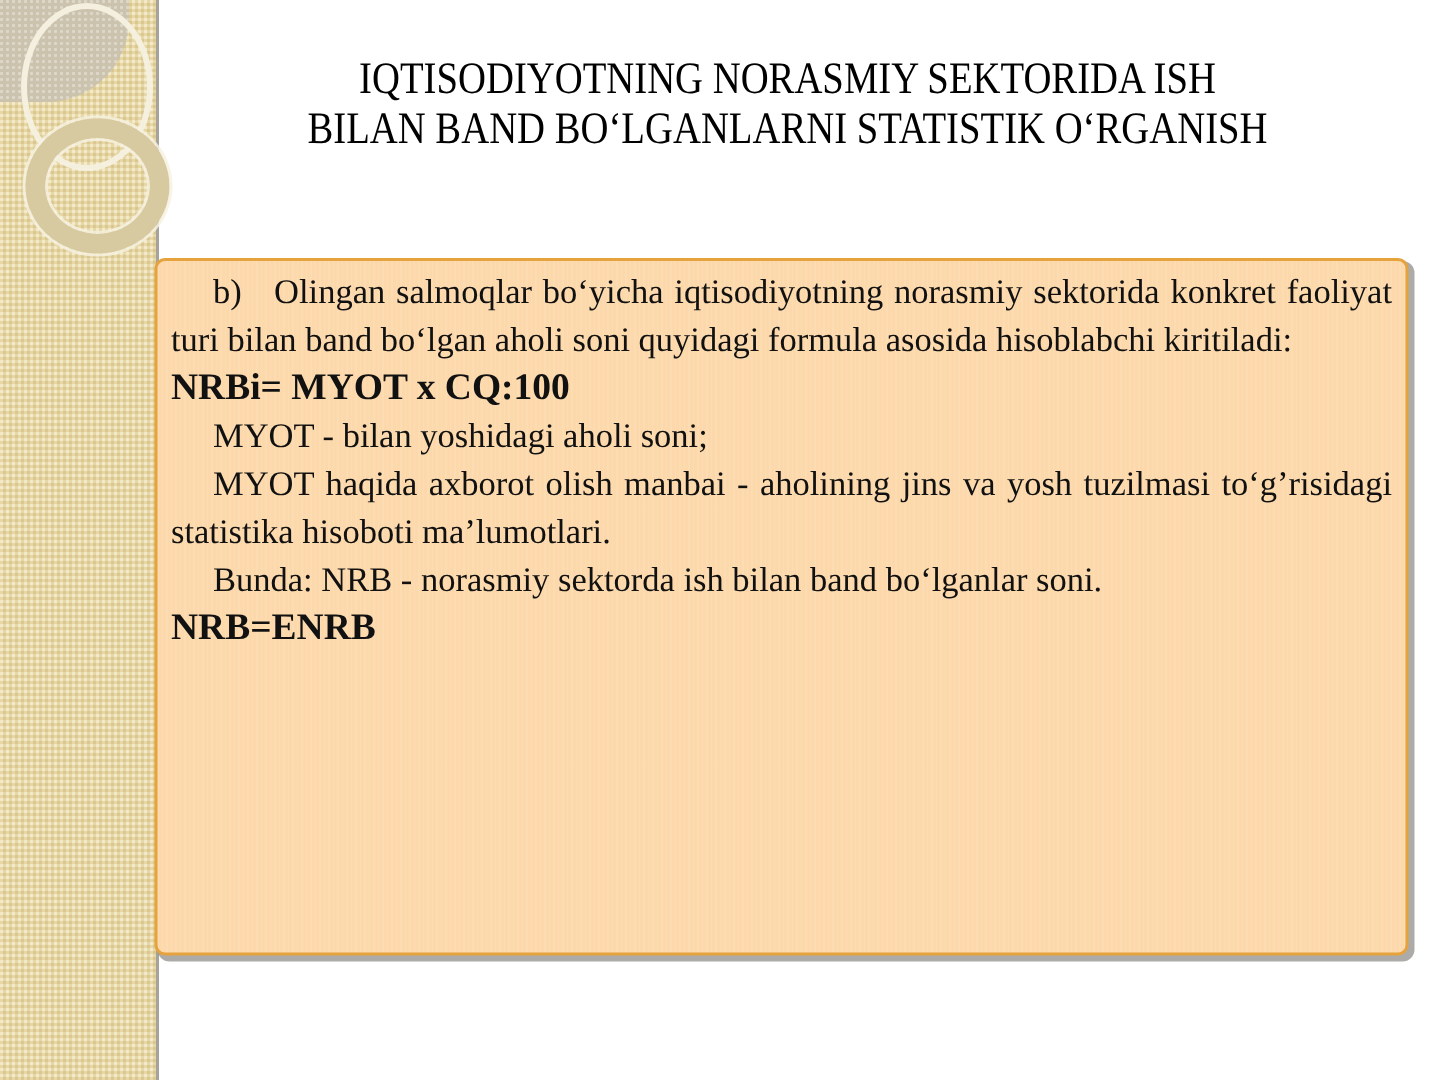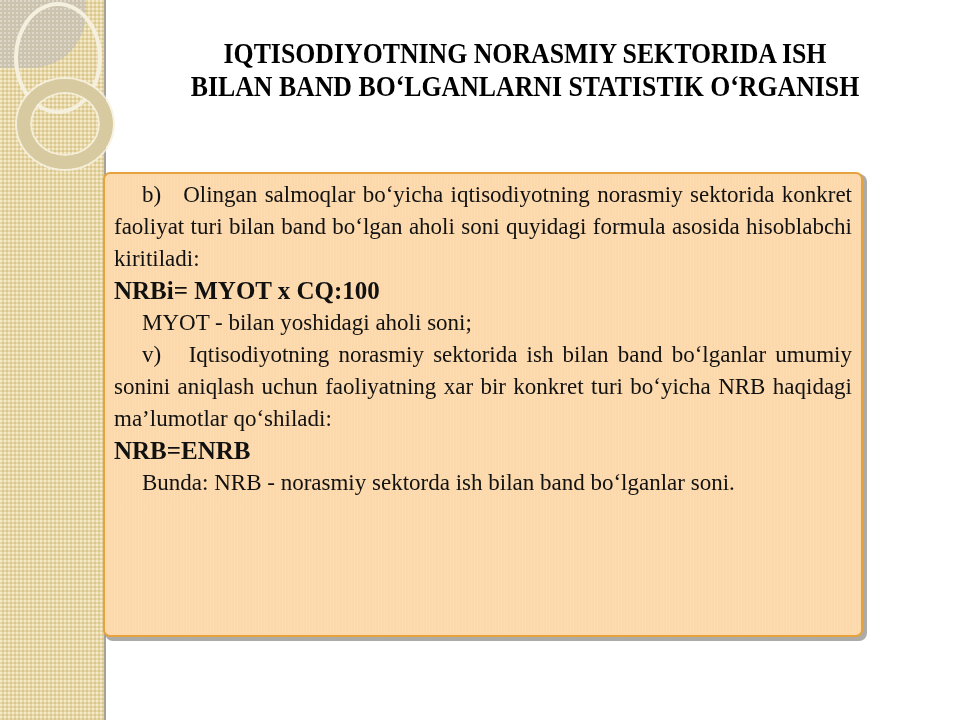--- a/index.html
+++ b/index.html
@@ -33,30 +33,30 @@
   .ring {
     position:absolute; left:17px; top:79px; width:70px; height:64px;
     border:13px solid #d8caa0; border-radius:50%;
     box-shadow:0 0 0 2px rgba(246,241,224,0.85), inset 0 0 0 2px rgba(246,241,224,0.85);
     background:transparent;
   }
 
   
   .title-block {
     position:absolute; left:120px; top:36px; width:810px;
-    text-align:center; font-weight:bold; color:#000000;
+    text-align:center; font-weight:normal; color:#000000;
   }
   .title-line {
     font-size:30px; line-height:33px; white-space:nowrap;
     transform:scaleX(0.86); transform-origin:50% 50%;
   }
 
   
   .content-box {
-    position:absolute; left:103px; top:172px; width:760px; height:465px;
+    position:absolute; left:103px; top:172px; width:836px; height:465px;
     box-sizing:border-box;
     background-color:#fcd8aa;
     background-image:repeating-linear-gradient(90deg, rgba(255,255,255,0.10) 0 1px, rgba(0,0,0,0) 1px 3px);
     border:2px solid #e5a23d; border-radius:7px;
     box-shadow:3px 3px 0 1px rgba(128,126,122,0.65);
     padding:5px 9px;
     color:#111111;
   }
   .para { margin:0; font-size:23px; line-height:32px; text-align:justify; }
   .para.indent { text-indent:28px; }
@@ -75,18 +75,18 @@
 
   <div class="title-block">
     <div class="title-line">IQTISODIYOTNING NORASMIY SEKTORIDA ISH</div>
     <div class="title-line">BILAN BAND BO‘LGANLARNI STATISTIK O‘RGANISH</div>
   </div>
 
   <div class="content-box">
     <p class="para indent">b)&nbsp;&nbsp; Olingan salmoqlar bo‘yicha iqtisodiyotning norasmiy sektorida konkret faoliyat turi bilan band bo‘lgan aholi soni quyidagi formula asosida hisoblabchi kiritiladi:</p>
     <p class="para formula">NRBi= MYOT x CQ:100</p>
     <p class="para indent">MYOT - bilan yoshidagi aholi soni;</p>
-    <p class="para indent">v)&nbsp;&nbsp; Iqtisodiyotning norasmiy sektorida ish bilan band bo‘lganlar umumiy sonini aniqlash uchun faoliyatning xar bir konkret turi bo‘yicha NRB haqidagi ma’lumotlar qo‘shiladi:</p>
+    <p class="para indent">MYOT haqida axborot olish manbai - aholining jins va yosh tuzilmasi to‘g’risidagi statistika hisoboti ma’lumotlari.</p>
+    <p class="para indent">Bunda: NRB - norasmiy sektorda ish bilan band bo‘lganlar soni.</p>
     <p class="para formula">NRB=ENRB</p>
-    <p class="para indent">Bunda: NRB - norasmiy sektorda ish bilan band bo‘lganlar soni.</p>
   </div>
 
 </div>
 
 </body></html>

